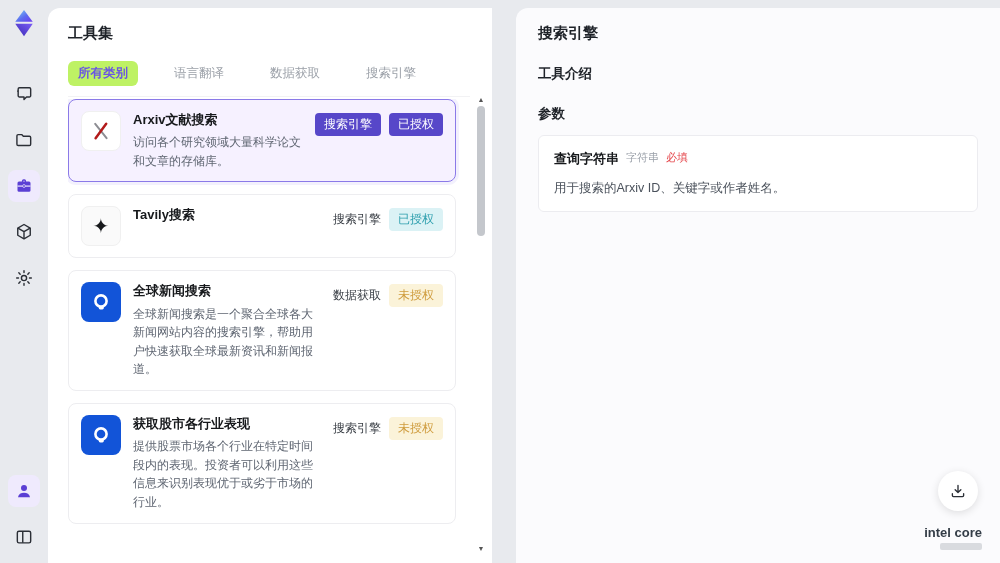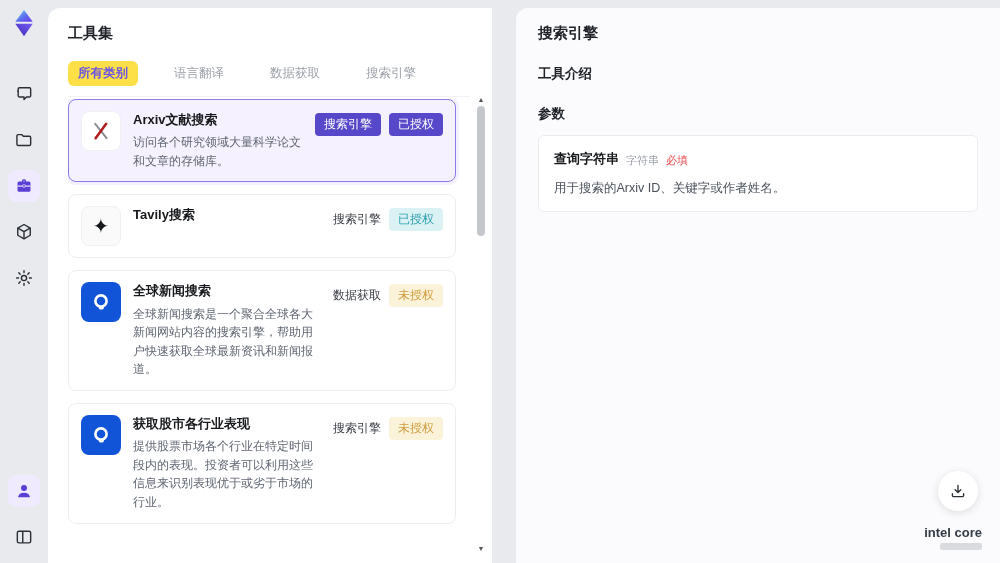--- a/index.html
+++ b/index.html
@@ -20,21 +20,21 @@
   .rail-user { background:#efeafd; }
   
   .main { flex:1; display:flex; padding-top:8px; gap:24px; height:100%; min-width:0; }
   .panel { background:#fff; border-radius:12px 0 0 0; overflow:hidden; }
   .list-panel { width:444px; padding:16px 22px 0 20px; position:relative; flex-shrink:0; }
   .detail-panel { flex:1; background:#fbfbfd; padding:16px 22px; position:relative; }
   .page-title { font-size:15px; font-weight:bold; }
   
   .tabs { display:flex; align-items:center; gap:26px; margin-top:18px; padding-bottom:10px; border-bottom:1px solid #f2f2f4; }
   .tab { font-size:12.5px; color:#9ba0a8; cursor:pointer; padding:4px 10px; border-radius:6px; white-space:nowrap; }
-  .tab.active { color:#6a55e3; background:#fde047; font-weight:bold; }
+  .tab.active { color:#6a55e3; background:#bef264; font-weight:bold; }
   
   .tool-list { margin-top:2px; height:452px; overflow:hidden; padding-right:14px; }
   .tool-card { display:flex; gap:12px; padding:11px 12px; border:1px solid #ededf0; border-radius:8px; background:#fff; margin-bottom:12px; cursor:pointer; }
   .tool-card.selected { background:#f6f1ff; border:1.5px solid #8b7ae8; box-shadow:0 0 0 3px rgba(139,122,232,.10); }
   .tool-icon { width:40px; height:40px; border-radius:8px; flex-shrink:0; display:flex; align-items:center; justify-content:center; font-size:20px; }
   .tool-icon.white { background:#fff; border:1px solid #f0f0f0; }
   .tool-icon.lightgray { background:#fafafa; border:1px solid #f0f0f0; color:#17191c; }
   .tool-icon.blue { background:#1254d8; }
   .tool-icon svg { width:24px; height:24px; }
   .tool-body { flex:1; min-width:0; }
@@ -48,21 +48,21 @@
   .badge.yellow { background:#fbf3d9; color:#cf9c3e; }
   
   .scrollbar { position:absolute; top:88px; bottom:10px; right:6px; width:10px; }
   .sb-arrow { position:absolute; left:0; width:10px; text-align:center; font-size:7px; color:#555; line-height:8px; cursor:pointer; }
   .sb-up { top:0; }
   .sb-down { bottom:0; }
   .sb-thumb { position:absolute; top:10px; left:1px; width:8px; height:130px; background:#c4c7cc; border-radius:4px; cursor:grab; }
   
   .section-head { font-size:13.5px; font-weight:bold; margin-top:22px; }
   .detail-card { background:#fff; border:1px solid #ececf0; border-radius:6px; padding:13px 15px; margin-top:12px; font-size:12.5px; color:#3d434c; line-height:1.6; }
-  .param-line { display:flex; align-items:flex-end; gap:7px; }
+  .param-line { display:flex; align-items:flex-start; gap:7px; }
   .param-name { font-size:13px; font-weight:bold; color:#17191c; }
   .param-type { font-size:11px; color:#999fa8; }
   .param-required { font-size:11px; color:#e5484d; }
   .param-desc { margin-top:8px; font-size:12.5px; color:#4a515b; }
   
   .fab { position:absolute; right:22px; bottom:52px; width:40px; height:40px; border-radius:50%; background:#fff; box-shadow:0 2px 8px rgba(0,0,0,.12); display:flex; align-items:center; justify-content:center; cursor:pointer; }
   .fab svg { width:18px; height:18px; }
   .brand { position:absolute; right:18px; bottom:13px; text-align:center; }
   .brand-text { font-size:13px; color:#343d47; letter-spacing:.4px; }
   .brand-text b { font-weight:700; letter-spacing:0; }

